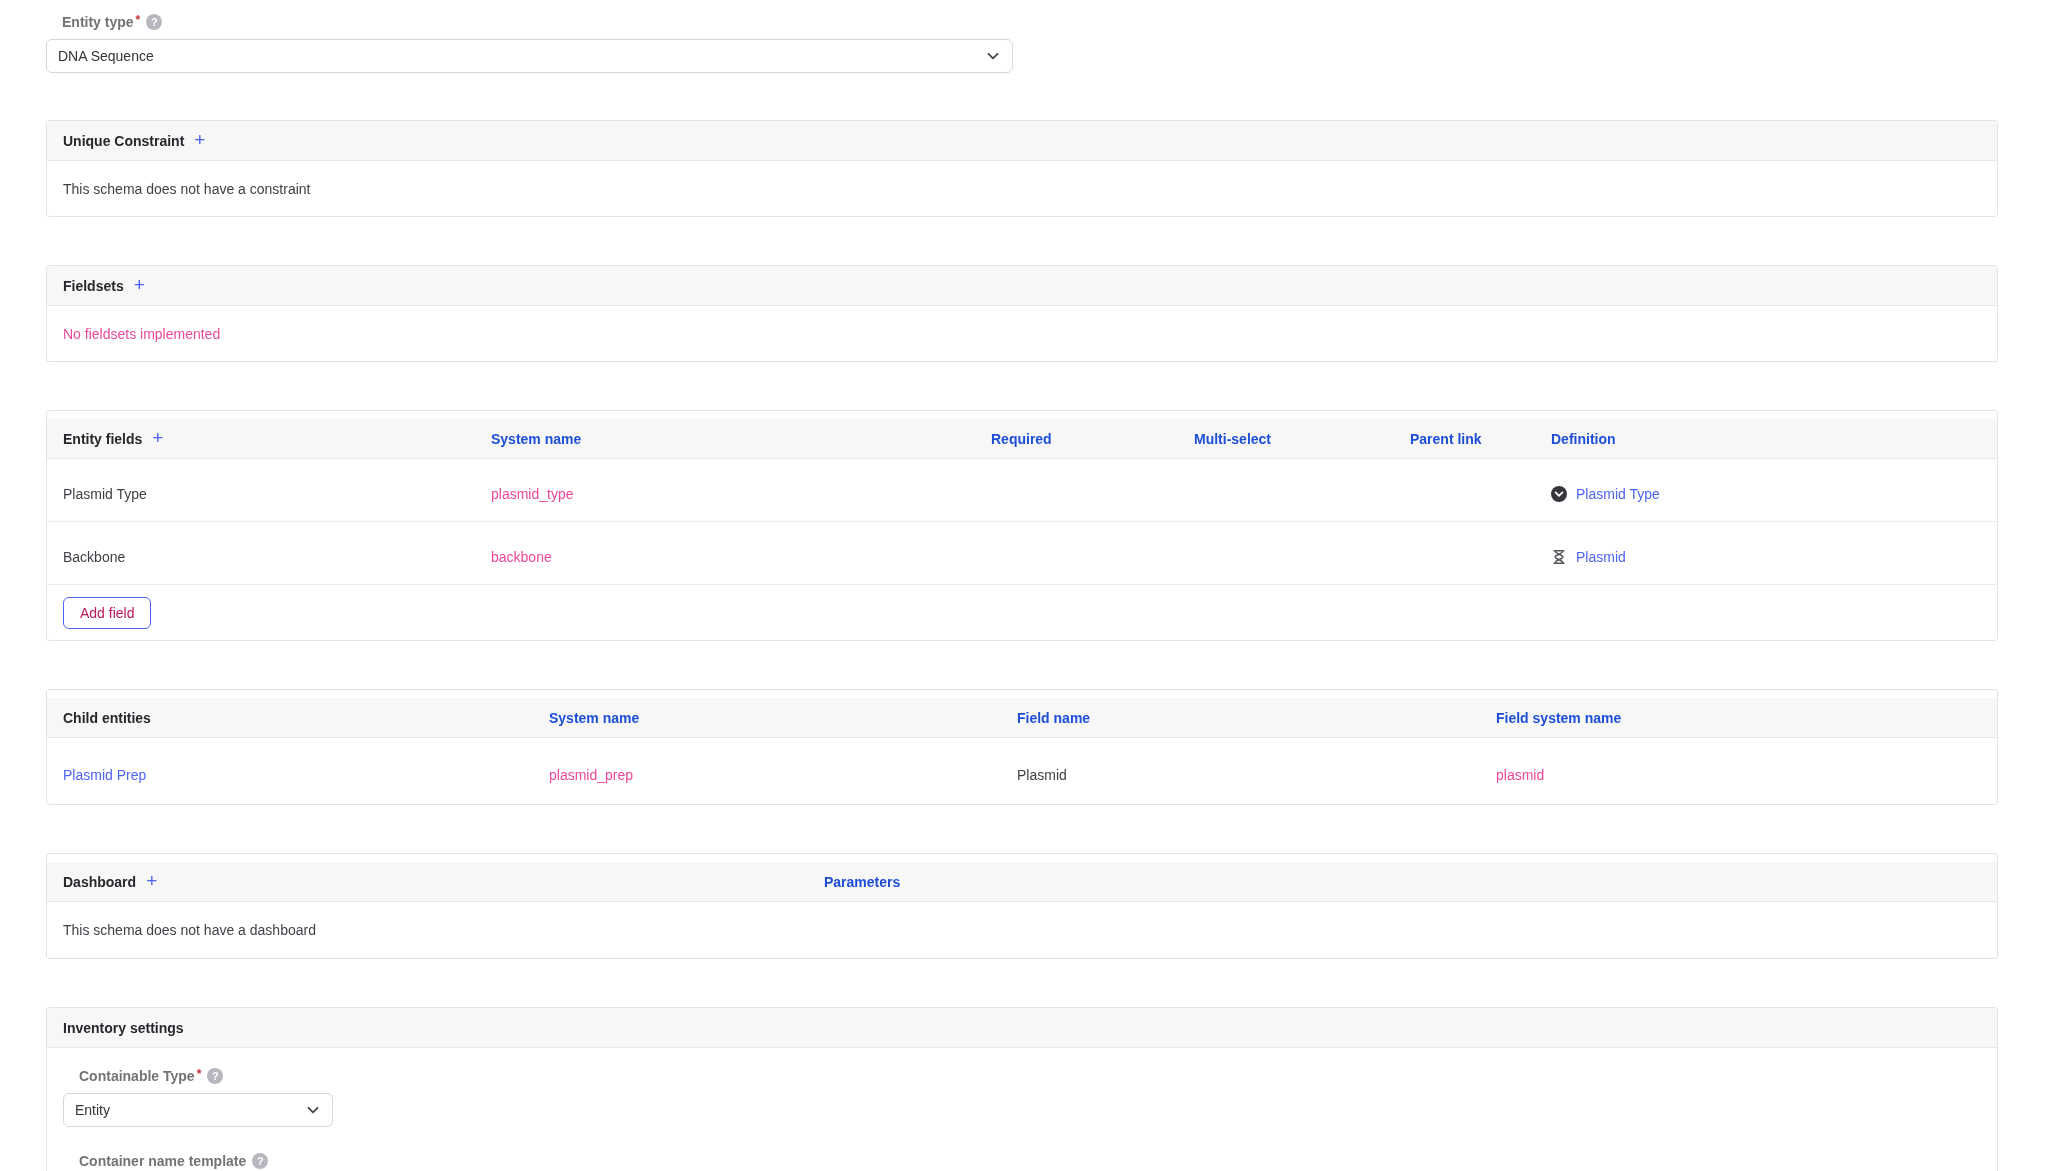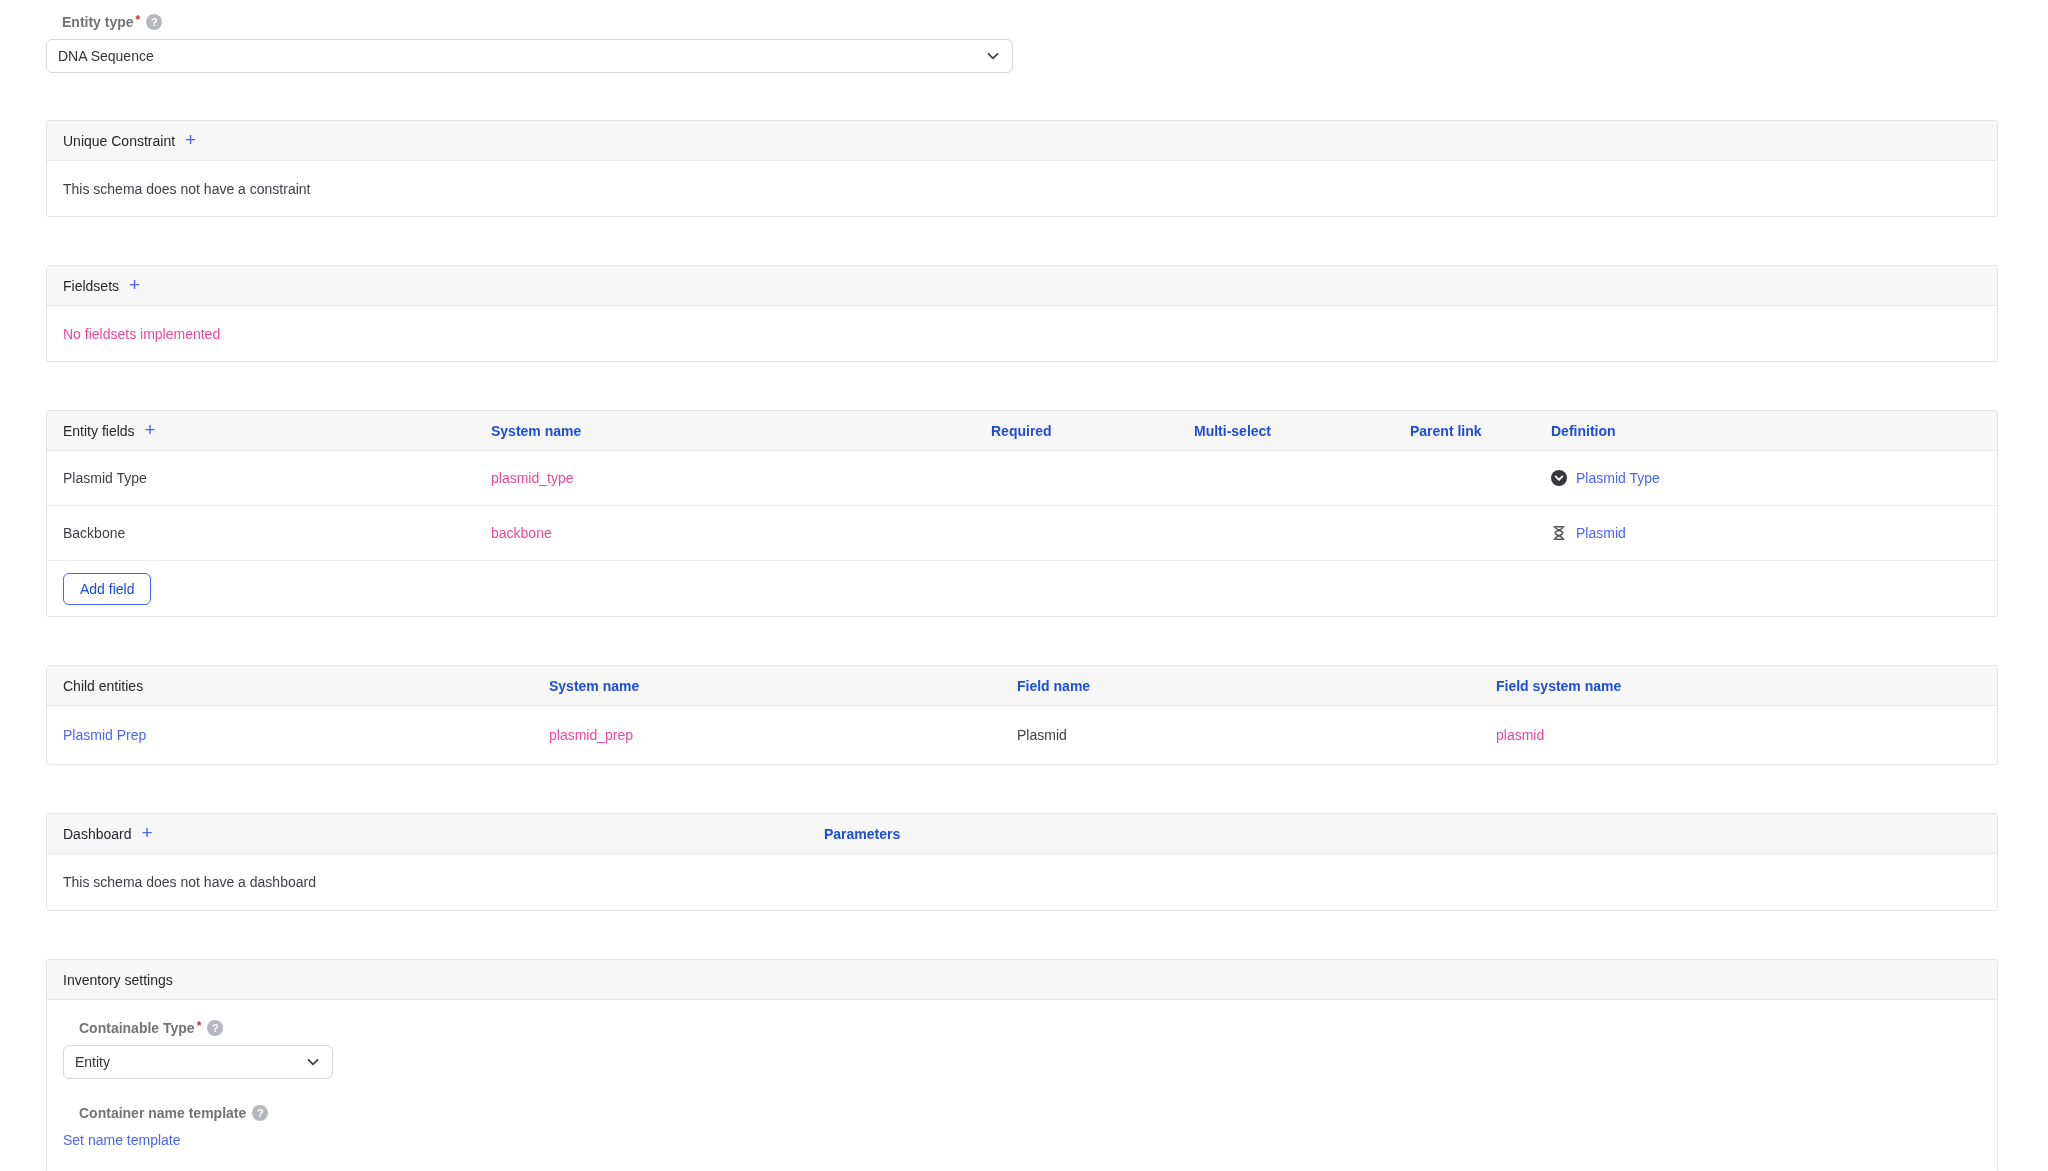--- a/index.html
+++ b/index.html
@@ -37,48 +37,48 @@
   .section {
     margin-top: 48px;
     border: 1px solid #e4e4e8; border-radius: 3px;
     background: #ffffff;
   }
   .sec-header {
     display: flex; align-items: center; gap: 10px;
     height: 40px; padding: 0 16px;
     background: #f7f7f8; border-bottom: 1px solid #e8e8ec;
   }
-  .sec-title { font-weight: 400; color: #27272c; font-size: 14px; }
+  .sec-title { font-weight: 700; color: #27272c; font-size: 14px; }
   .plus {
     color: #4d64f2; font-size: 19px; font-weight: 400; line-height: 1;
     cursor: pointer; position: relative; top: -1px;
   }
   .empty-row { display: flex; align-items: center; height: 55px; padding: 0 16px; }
   .muted { color: #ec4899; }
   .dark { color: #3f3f46; }
   .link { color: #4d64f2; text-decoration: none; cursor: pointer; }
 
   
-  .grid { display: grid; align-items: center; padding: 0 16px; }
+  .grid { display: grid; align-items: center; padding: 0 16px; margin-top: 8px; }
   .grid-ef { grid-template-columns: 428px 500px 203px 216px 141px 1fr; }
   .grid-ce { grid-template-columns: 486px 468px 479px 1fr; }
   .grid-db { grid-template-columns: 761px 1fr; }
   .grid-header { height: 40px; background: #f7f7f8; border-bottom: 1px solid #e8e8ec; }
   .col-h { font-weight: 600; color: #1d4ed8; font-size: 14px; }
   .title-cell { display: flex; align-items: center; gap: 10px; }
   .t-row { height: 55px; border-bottom: 1px solid #ececf0; }
   .t-row:last-child, .no-border { border-bottom: none; }
   .def-cell { display: flex; align-items: center; gap: 9px; }
   .def-icon { width: 16px; height: 16px; flex: 0 0 auto; }
 
   .add-row { display: flex; align-items: center; height: 55px; padding: 0 16px; }
   .btn-outline {
     height: 32px; padding: 0 16px;
     border: 1px solid #4d64f2; border-radius: 6px;
-    background: #ffffff; color: #1d4ed8;
+    background: #ffffff; color: #be185d;
     font-family: "Liberation Sans", sans-serif; font-size: 14px; font-weight: 500;
     cursor: pointer;
   }
 
   
   .inv-body { padding: 20px 16px 24px 16px; }
   .inv-select { margin-bottom: 26px; }
   .inv-link { display: inline-block; margin-top: 2px; font-size: 14px; }
 </style>
 </head>

